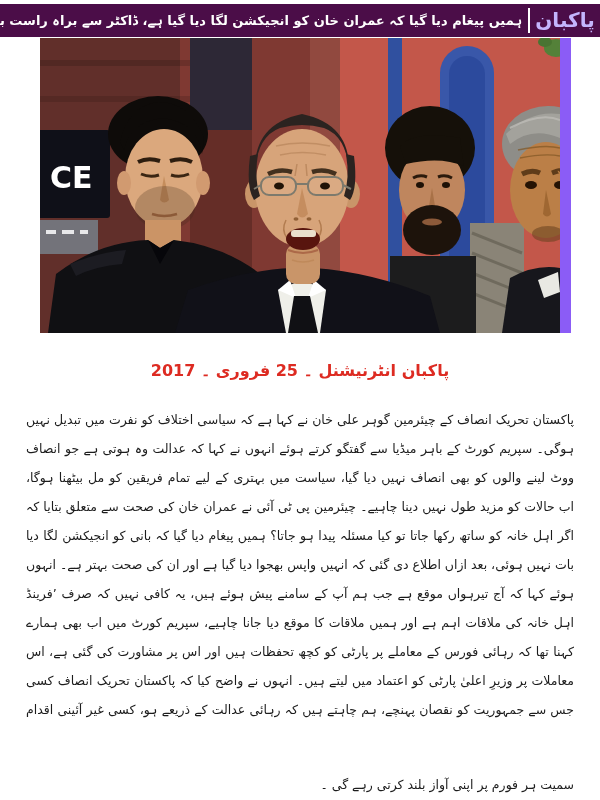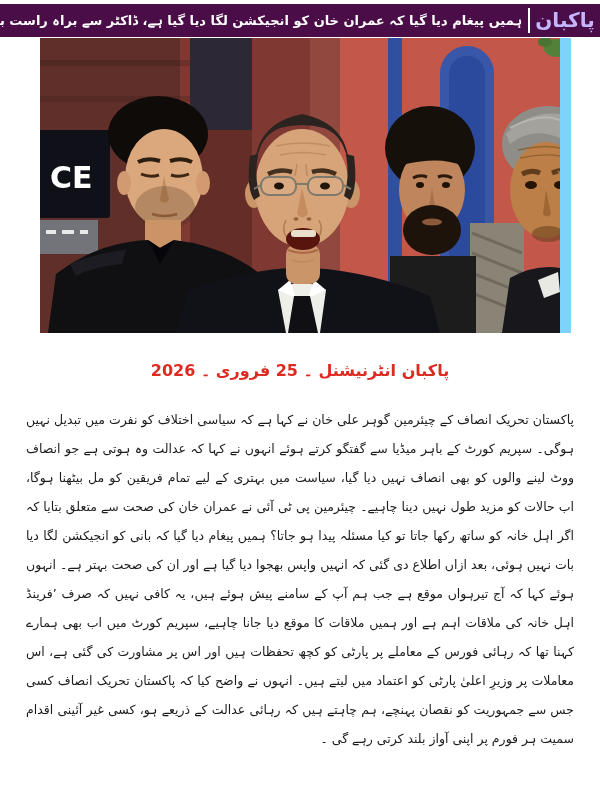--- a/index.html
+++ b/index.html
@@ -20,39 +20,39 @@
   }
   .logo-sep { flex:0 0 2px; height:25px; background:#ffffff; }
   .headline {
     flex:1 1 auto; color:#ffffff; font-size:13px; font-weight:bold;
     text-align:center; padding:0 6px; white-space:nowrap; overflow:hidden;
     line-height:33px;
   }
   
   .photo {
     position:absolute; top:38px; left:40px; width:531px; height:295px;
-    overflow:hidden; background:#7dd3fc;
+    overflow:hidden; background:#8b5cf6;
   }
   .photo svg { display:block; filter:blur(.4px) saturate(1.05); }
   
   .dateline {
     position:absolute; top:361px; left:0; width:600px;
     text-align:center; color:#dd2b22; font-weight:bold; font-size:16px;
     direction:rtl;
   }
   
   .body-text {
     position:absolute; top:405px; right:26px; width:548px;
     direction:rtl; color:#1c1c1c; font-size:12.5px;
   }
   .body-line {
     line-height:29px; max-height:29px; overflow:hidden;
     text-align:justify; text-align-last:justify;
   }
-  .body-line.last { text-align-last:right; }
+  .body-line.last { text-align-last:right;margin-top:46px; }
 </style>
 </head>
 <body>
 
 <div class="page">
 
   <div class="header-bar">
     <div class="logo">پاکبان</div>
     <div class="logo-sep"></div>
     <div class="headline">ہمیں پیغام دیا گیا کہ عمران خان کو انجیکشن لگا دیا گیا ہے، ڈاکٹر سے براہ راست بات نہیں ہوئی۔ بیرسٹر گوہر</div>
@@ -167,21 +167,21 @@
         <ellipse cx="269" cy="181" rx="2.5" ry="1.8" fill="#8f6038"></ellipse>
         <path d="M246,182 Q241,192 247,200 M279,182 Q284,192 278,200" stroke="#b07c52" stroke-width="1.5" fill="none"></path>
         <ellipse cx="263" cy="201" rx="17" ry="11" fill="#55160f"></ellipse>
         <rect x="251" y="192" width="25" height="7" rx="3" fill="#e9dfcd"></rect>
         <path d="M248,212 Q263,218 278,212" stroke="#a96a4a" stroke-width="2" fill="none"></path>
         <path d="M252,222 Q263,226 274,222" stroke="#b98559" stroke-width="1.5" fill="none" opacity="0.7"></path>
       </g>
     </svg>
   </div>
 
-  <div class="dateline">پاکبان انٹرنیشنل ۔ 25 فروری ۔ 2026</div>
+  <div class="dateline">پاکبان انٹرنیشنل ۔ 25 فروری ۔ 2017</div>
 
   <div class="body-text">
     <div class="body-line">پاکستان تحریک انصاف کے چیئرمین گوہر علی خان نے کہا ہے کہ سیاسی اختلاف کو نفرت میں تبدیل نہیں ہونا چاہیے، ملک میں بہتری لانا</div>
     <div class="body-line">ہوگی۔ سپریم کورٹ کے باہر میڈیا سے گفتگو کرتے ہوئے انہوں نے کہا کہ عدالت وہ ہوتی ہے جو انصاف فراہم کرے، تاہم 3 کروڑ</div>
     <div class="body-line">ووٹ لینے والوں کو بھی انصاف نہیں دیا گیا، سیاست میں بہتری کے لیے تمام فریقین کو مل بیٹھنا ہوگا، پاکستان کا دفاع مضبوط ہونا چاہیے،</div>
     <div class="body-line">اب حالات کو مزید طول نہیں دینا چاہیے۔ چیئرمین پی ٹی آئی نے عمران خان کی صحت سے متعلق بتایا کہ اہل خانہ کو تسلی کروانا ضروری ہے،</div>
     <div class="body-line">اگر اہل خانہ کو ساتھ رکھا جاتا تو کیا مسئلہ پیدا ہو جاتا؟ ہمیں پیغام دیا گیا کہ بانی کو انجیکشن لگا دیا گیا ہے، اس مرتبہ ڈاکٹر سے براہ راست</div>
     <div class="body-line">بات نہیں ہوئی، بعد ازاں اطلاع دی گئی کہ انہیں واپس بھجوا دیا گیا ہے اور ان کی صحت بہتر ہے۔ انہوں نے چیف جسٹس سے مخاطب ہوتے</div>
     <div class="body-line">ہوئے کہا کہ آج تیرہواں موقع ہے جب ہم آپ کے سامنے پیش ہوئے ہیں، یہ کافی نہیں کہ صرف ’فرینڈ آف دی کورٹ‘ کو بھیج دیا جائے،</div>
     <div class="body-line">اہل خانہ کی ملاقات اہم ہے اور ہمیں ملاقات کا موقع دیا جانا چاہیے، سپریم کورٹ میں اب بھی ہمارے کیسز زیر سماعت ہیں۔ گوہر علی خان کا</div>

